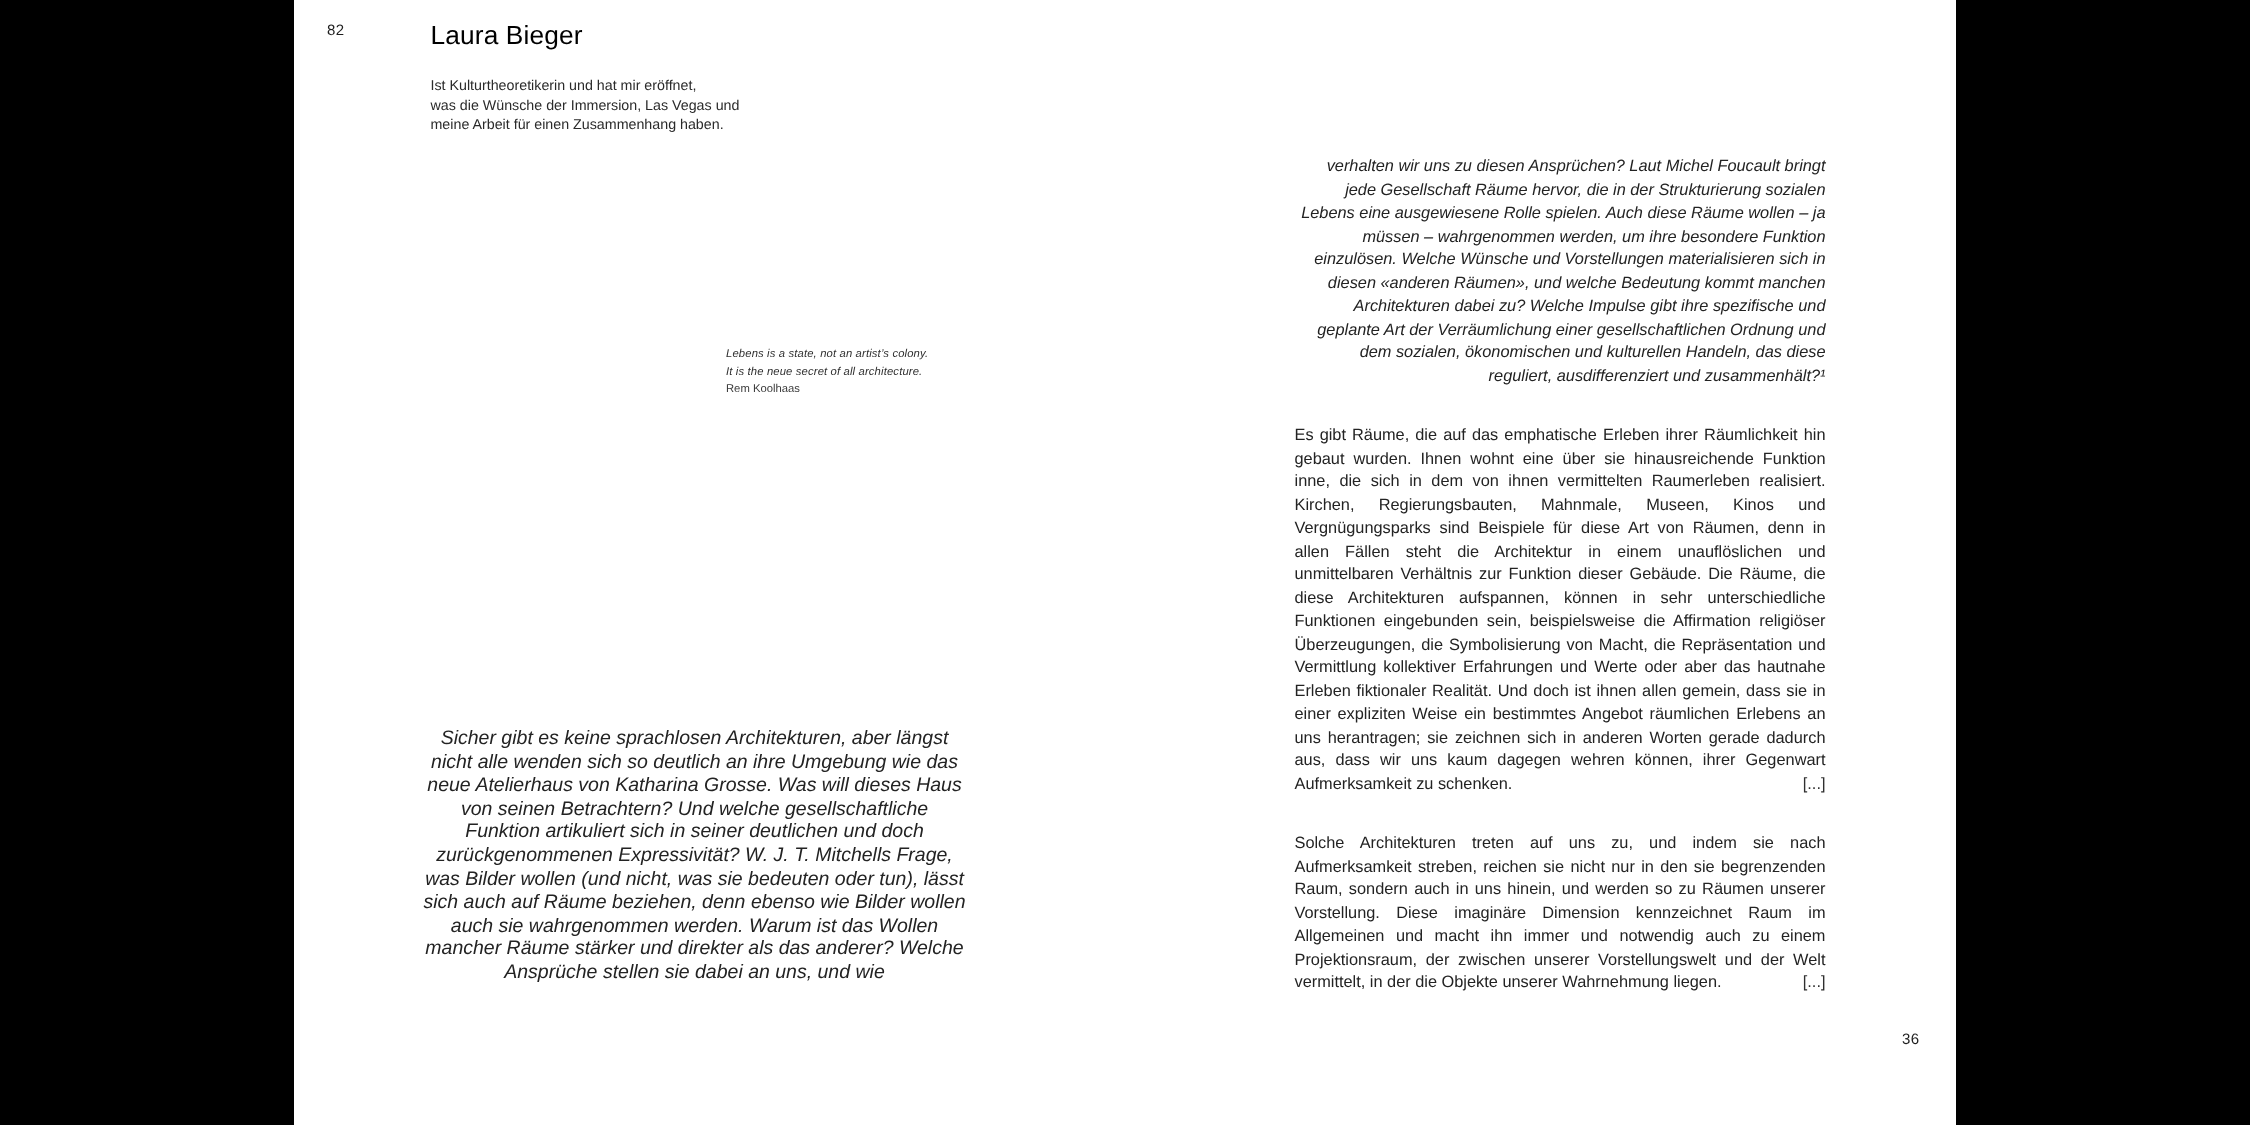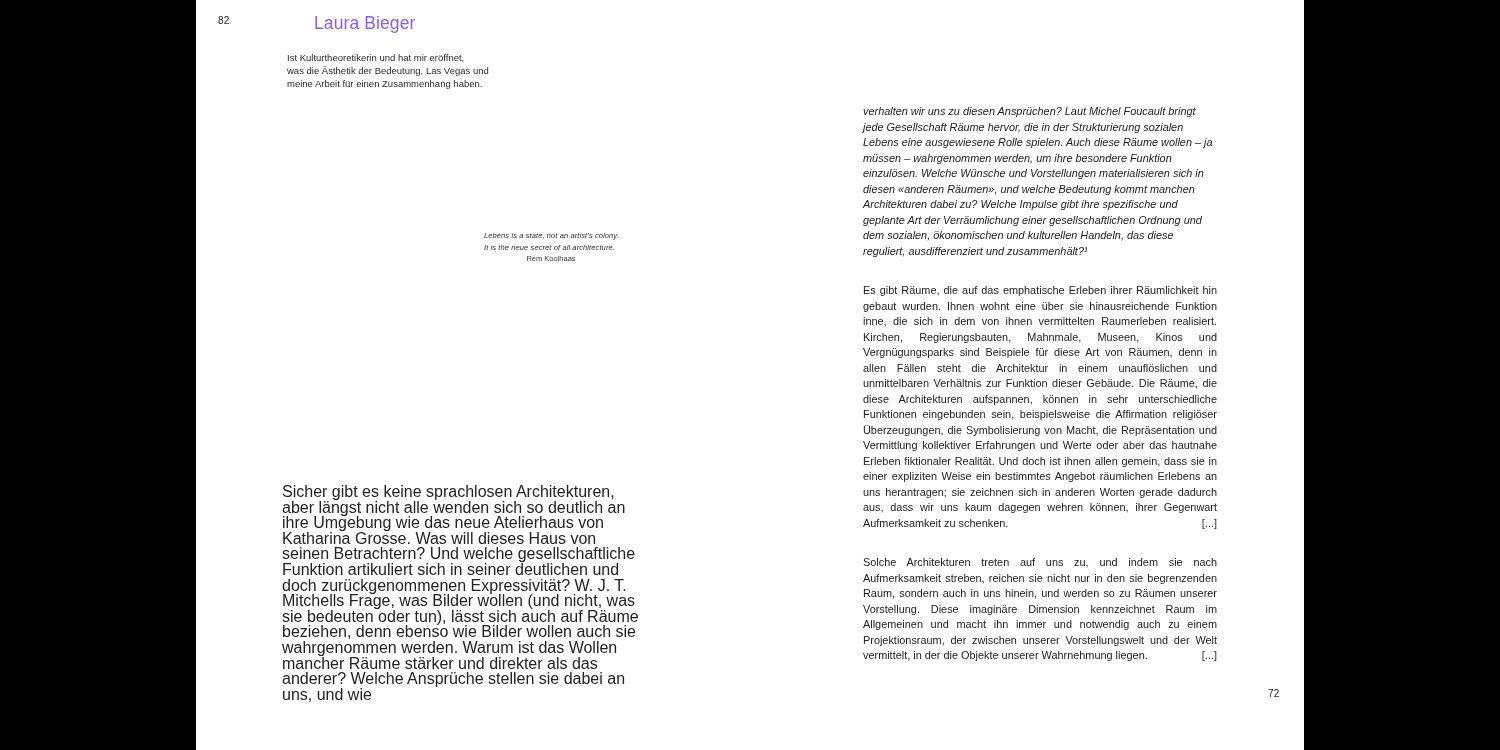--- a/index.html
+++ b/index.html
@@ -52,22 +52,21 @@
   }
   .folio.f82 { left: 22px; top: 15px; }
   .folio.f83 { left: 518px; top: 688px; }
 
   .author-name {
     position: absolute;
     left: 91px;
     top: 13px;
     font-size: 17.5px;
     letter-spacing: 0.1px;
-    color: #8b5cf6;
-    margin-left: 27px;
+    color: #000000;
   }
   .author-note {
     position: absolute;
     left: 91px;
     top: 51px;
     font-size: 9.5px;
     line-height: 13px;
     white-space: pre-line;
     color: #2a2a2a;
   }
@@ -88,50 +87,52 @@
     left: 288px;
     top: 230px;
     width: 150px;
     font-size: 7.5px;
     line-height: 11.5px;
     color: #2f2f2f;
   }
   .epigraph .q-line { font-style: italic; letter-spacing: 0.1px; }
   .epigraph .q-attr {
     font-style: normal;
-    text-align: center;
+    text-align: left;
     padding-right: 16px;
     color: var(--muted-ink, #3a3a3a);
   }
 
   .lead-left {
     position: absolute;
     left: 86px;
     top: 484px;
     width: 362px;
-    font-size: 16px;
+    font-size: 13px;
     line-height: 15.6px;
+    font-style: italic;
     color: #232323;
+    text-align: center;
   }
 
   
   .text-col {
     position: absolute;
     left: 113px;
     top: 104px;
     width: 354px;
   }
   .para {
     position: relative;
     margin: 0 0 16px 0;
     font-size: 10.9px;
     line-height: 15.5px;
     color: #232323;
   }
-  .para.lead { font-style: italic; text-align: left; }
+  .para.lead { font-style: italic; text-align: right; }
   .para.body { text-align: justify; margin-top: 24px; }
   .para .trail {
     position: absolute;
     right: 0;
     bottom: 0;
     color: #2f2f2f;
   }
 </style>
 </head>
 <body>
@@ -143,21 +144,21 @@
 
   <div class="spread">
 
     <div class="page left">
 
       <div class="folio f82">82</div>
 
       <div class="author-name">Laura Bieger</div>
 
       <div class="author-note">Ist Kulturtheoretikerin und hat mir eröffnet,
-was die Ästhetik der Bedeutung, Las Vegas und
+was die Wünsche der Immersion, Las Vegas und
 meine Arbeit für einen Zusammenhang haben.</div>
 
       <div class="big-title">
       </div>
 
       <div class="epigraph">
         <div class="q-line">Lebens is a state, not an artist’s colony.</div>
         <div class="q-line">It is the neue secret of all architecture.</div>
         <div class="q-attr">Rem Koolhaas</div>
       </div>
@@ -175,17 +176,17 @@
           <span>Es gibt Räume, die auf das emphatische Erleben ihrer Räumlichkeit hin gebaut wurden. Ihnen wohnt eine über sie hinausreichende Funktion inne, die sich in dem von ihnen vermittelten Raumerleben realisiert. Kirchen, Regierungsbauten, Mahnmale, Museen, Kinos und Vergnügungsparks sind Beispiele für diese Art von Räumen, denn in allen Fällen steht die Architektur in einem unauflöslichen und unmittelbaren Verhältnis zur Funktion dieser Gebäude. Die Räume, die diese Architekturen aufspannen, können in sehr unterschiedliche Funktionen eingebunden sein, beispielsweise die Affirmation religiöser Überzeugungen, die Symbolisierung von Macht, die Repräsentation und Vermittlung kollektiver Erfahrungen und Werte oder aber das hautnahe Erleben fiktionaler Realität. Und doch ist ihnen allen gemein, dass sie in einer expliziten Weise ein bestimmtes Angebot räumlichen Erlebens an uns herantragen; sie zeichnen sich in anderen Worten gerade dadurch aus, dass wir uns kaum dagegen wehren können, ihrer Gegenwart Aufmerksamkeit zu schenken.</span>
           <span class="trail">[...]</span>
         </p>
 
         <p class="para body">
           <span>Solche Architekturen treten auf uns zu, und indem sie nach Aufmerksamkeit streben, reichen sie nicht nur in den sie begrenzenden Raum, sondern auch in uns hinein, und werden so zu Räumen unserer Vorstellung. Diese imaginäre Dimension kennzeichnet Raum im Allgemeinen und macht ihn immer und notwendig auch zu einem Projektionsraum, der zwischen unserer Vorstellungswelt und der Welt vermittelt, in der die Objekte unserer Wahrnehmung liegen.</span>
           <span class="trail">[...]</span>
         </p>
       </div>
 
-      <div class="folio f83">72</div>
+      <div class="folio f83">36</div>
     </div>
 
   </div>
 </div>
 
 </body></html>

